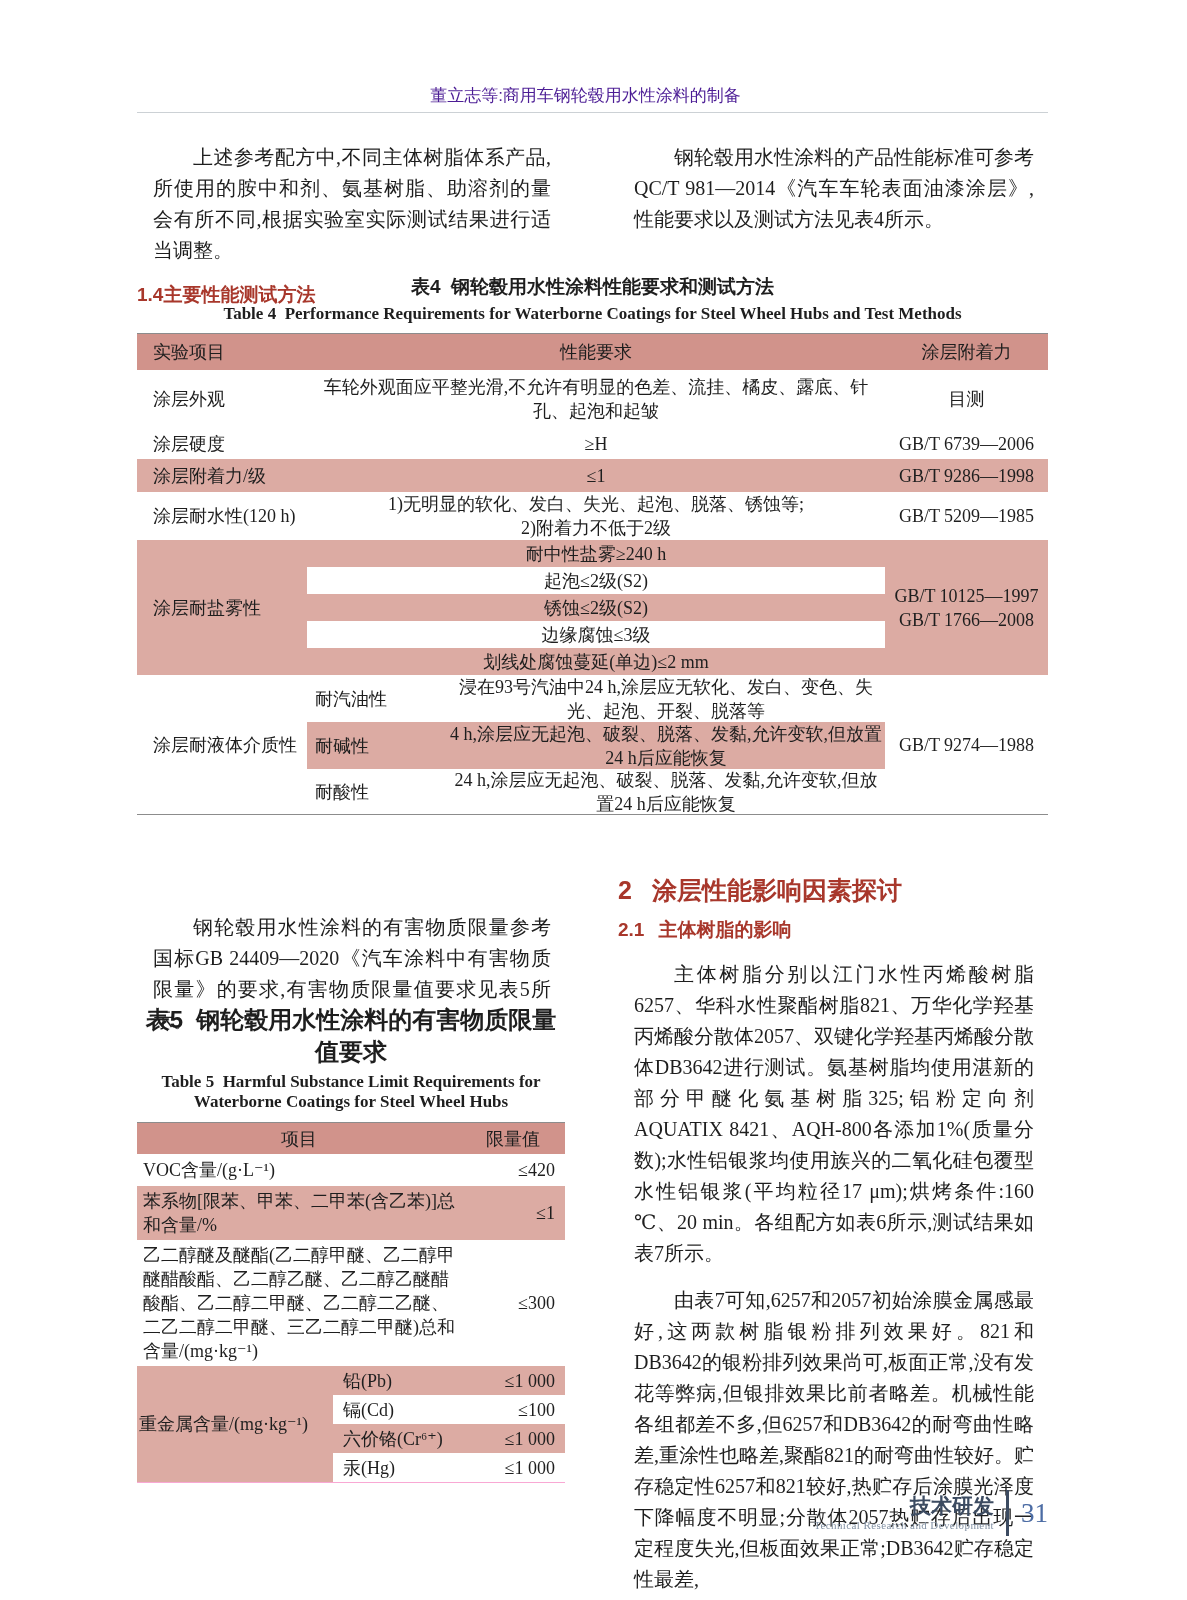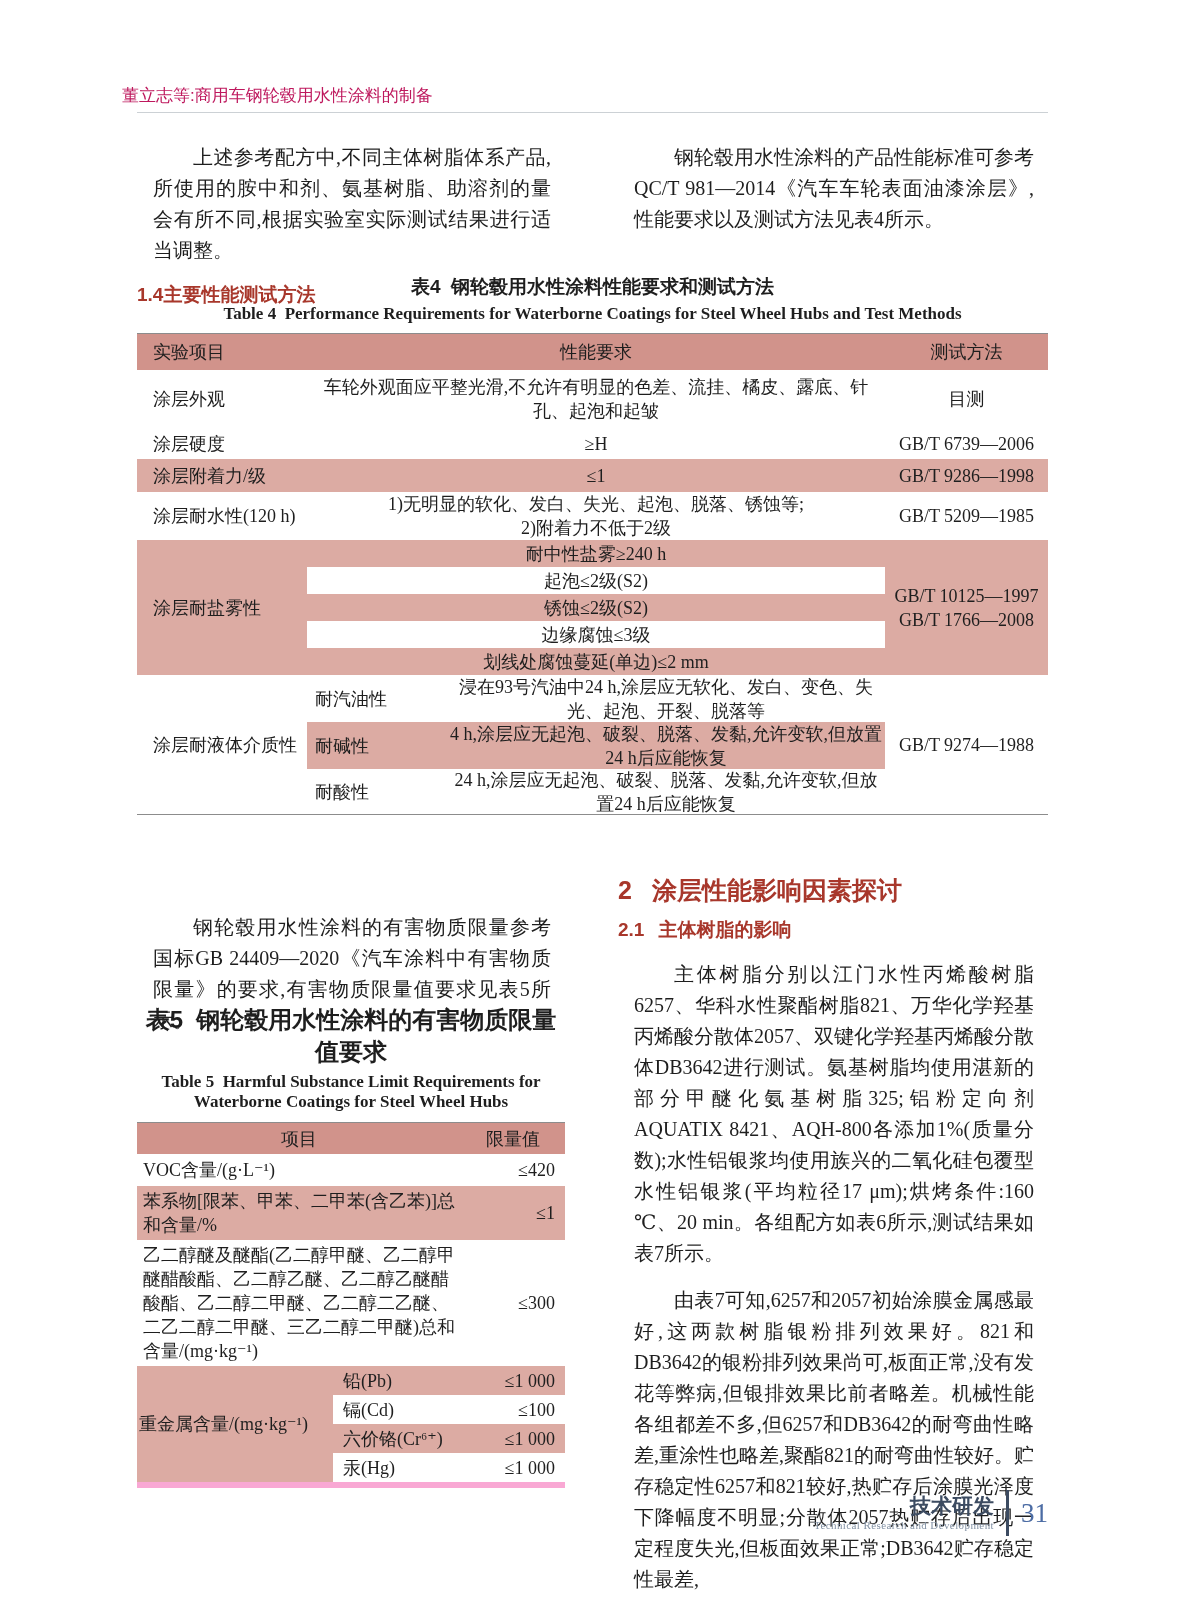--- a/index.html
+++ b/index.html
@@ -3,22 +3,22 @@
 <meta charset="utf-8">
 <style>
   html,body{margin:0;padding:0;background:#f2f2f2;}
   .page{
     position:relative;width:1187px;height:1600px;background:#ffffff;
     margin:0 auto;overflow:hidden;color:#1e1e1e;
     font-family:"Liberation Serif","DejaVu Serif",serif;
   }
   
   .running-header{
-    position:absolute;top:84px;left:122px;width:911px;
-    text-align:left;font-size:17px;color:#be185d;
+    position:absolute;top:84px;left:130px;width:911px;
+    text-align:center;font-size:17px;color:#4c1d95;
     font-family:"Liberation Sans","DejaVu Sans",sans-serif;
   }
   .header-rule{position:absolute;top:112px;left:137px;width:911px;height:1px;background:#ccd1d5;}
 
   
   .para{font-size:20px;line-height:31px;text-align:justify;text-indent:2em;margin:16px;}
   .col-left-top{position:absolute;top:126px;left:137px;width:430px;}
   .col-right-top{position:absolute;top:126px;left:618px;width:432px;}
   .sec-heading{
     font-family:"Liberation Sans","DejaVu Sans",sans-serif;
@@ -57,21 +57,21 @@
   .liq-row{display:flex;}
   .liq-label{width:140px;box-sizing:border-box;padding-left:8px;display:flex;align-items:center;}
   .liq-req{width:438px;display:flex;align-items:center;justify-content:center;text-align:center;padding:18px 0;}
   .h-liq1{height:47px;}
   .h-liq2{height:47px;}
   .h-liq3{height:45px;}
 
   
   .left-bottom{position:absolute;top:896px;left:137px;width:430px;}
   .table5-block{position:absolute;top:1004px;left:137px;width:428px;}
-  .t5{margin-top:10px;border-top:1px solid #8c8c8c;border-bottom:6px solid #f9a8d4;font-size:18px;line-height:24px;}
+  .t5{margin-top:10px;border-top:1px solid #8c8c8c;border-bottom:1px solid #f9a8d4;font-size:18px;line-height:24px;}
   .t5-row{display:flex;width:428px;}
   .t5-item{width:324px;box-sizing:border-box;padding:3px 2px 3px 6px;display:flex;align-items:center;text-align:left;}
   .t5-limit{width:104px;box-sizing:border-box;padding-right:10px;display:flex;align-items:center;justify-content:flex-end;}
   .t5-hd-item{width:324px;display:flex;align-items:center;justify-content:center;}
   .t5-hd-limit{width:104px;display:flex;align-items:center;justify-content:center;}
   .h-t5hd{height:31px;}
   .h-voc{height:32px;}
   .metals{display:flex;}
   .metal-merged{width:196px;box-sizing:border-box;padding-left:2px;display:flex;align-items:center;}
   .metal-subs{width:232px;display:flex;flex-direction:column;}
@@ -120,21 +120,21 @@
 
   <div class="table4-block">
     <p class="cap-cn">表4  钢轮毂用水性涂料性能要求和测试方法</p>
     <p class="cap-en">Table 4  Performance Requirements for Waterborne Coatings for Steel Wheel Hubs and Test Methods</p>
 
     <div class="t4">
 
       <div class="t4-row bg-hd h-hd">
         <div class="c-item">实验项目</div>
         <div class="c-mid">性能要求</div>
-        <div class="c-meth">测试方法</div>
+        <div class="c-meth">涂层附着力</div>
       </div>
 
       <div class="t4-row h-appearance">
         <div class="c-item">涂层外观</div>
         <div class="c-mid">车轮外观面应平整光滑,不允许有明显的色差、流挂、橘皮、露底、针孔、起泡和起皱</div>
         <div class="c-meth">目测</div>
       </div>
 
 
       <div class="t4-row h-thin2">

